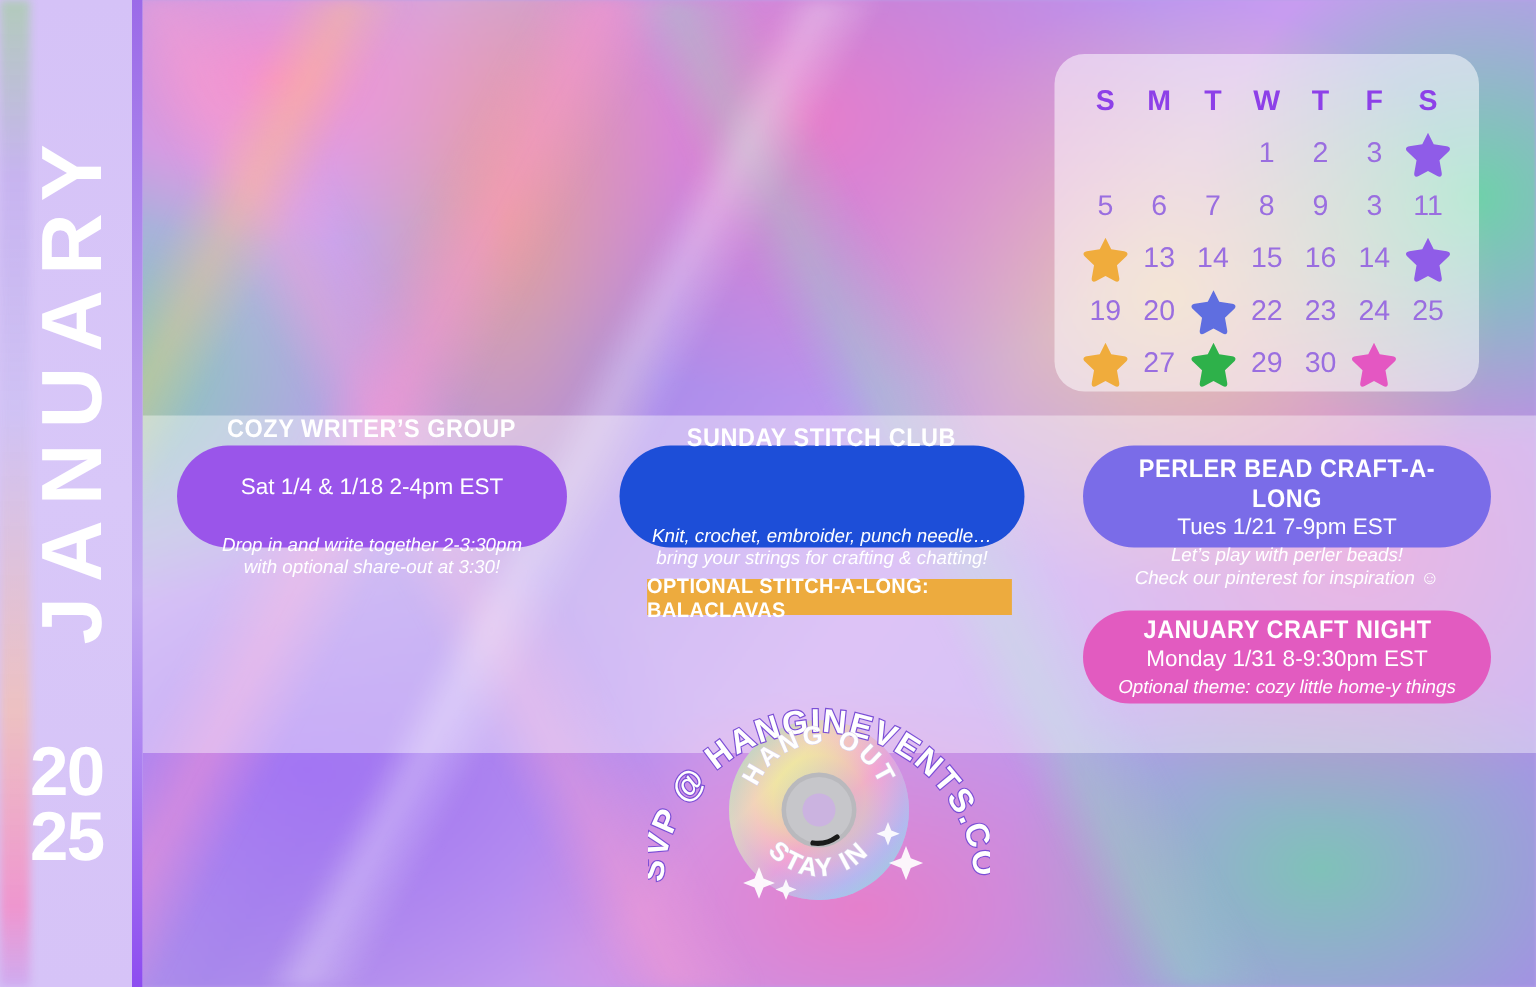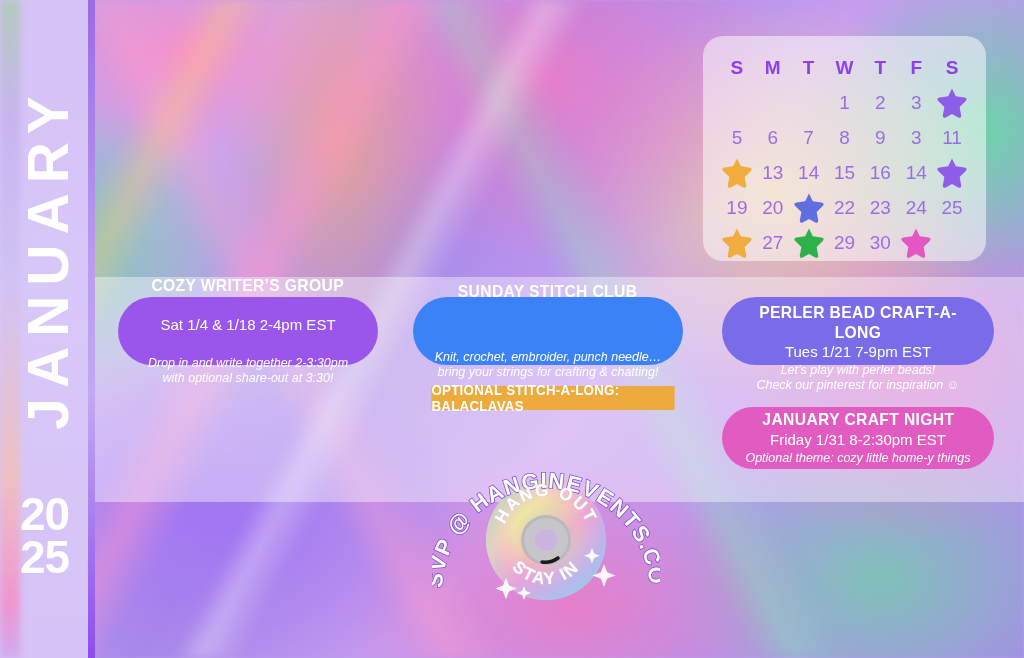--- a/index.html
+++ b/index.html
@@ -112,21 +112,21 @@
   .card .c-title {
     font-size:17px; font-weight:700; letter-spacing:.4px;
     line-height:1.15; text-transform:uppercase;
     font-family:"Liberation Sans Narrow","Liberation Sans",sans-serif;
     transform:scaleX(.92); transform-origin:center;
   }
   .card .c-when { font-size:15px; font-weight:400; line-height:1.25; margin-top:1px; }
   .card .c-note { font-size:12.5px; font-style:italic; line-height:1.2; margin-top:1px; }
 
   #card-writers  { left:118px; top:297px;  width:260px; height:68px;  background:#9a55ea;gap:20px; }
-  #card-stitch   { left:413px; top:297px;  width:270px; height:68px;  background:#3b82f6;gap:48px; }
+  #card-stitch   { left:413px; top:297px;  width:270px; height:68px;  background:#1d4ed8;gap:48px; }
   #card-perler   { left:722px; top:297px;  width:272px; height:68px;  background:#7a6ce8;justify-content:space-between; }
   #card-trivia   { left:118px; top:412px;  width:260px; height:58px;  background:#34b54a; }
   #card-craft    { left:722px; top:407px;  width:272px; height:62px;  background:#e25bc0; }
 
   .banner {
     position:absolute; left:425px; top:386px; width:256px; height:24px;
     background:#edab3e; z-index:5;
     display:flex; align-items:center; justify-content:center;
     color:#fff; font-size:14px; font-weight:700; letter-spacing:.3px;
     font-family:"Liberation Sans Narrow","Liberation Sans",sans-serif;
@@ -233,21 +233,21 @@
     <div class="c-title">PERLER BEAD CRAFT-A-LONG</div>
     <div class="c-when">Tues 1/21 7-9pm EST</div>
     <div class="c-note">Let’s play with perler beads!<br>Check our pinterest for inspiration ☺</div>
   </div>
 
   <div class="banner">OPTIONAL STITCH-A-LONG:  BALACLAVAS</div>
 
 
   <div class="card" id="card-craft">
     <div class="c-title">JANUARY CRAFT NIGHT</div>
-    <div class="c-when">Friday 1/31 8-2:30pm EST</div>
+    <div class="c-when">Monday 1/31 8-9:30pm EST</div>
     <div class="c-note">Optional theme: cozy little home-y things</div>
   </div>
 
   <div class="rsvp-wrap">
     <svg width="228" height="136" viewBox="0 0 228 136">
       <defs>
         <path id="outerArc" d="M 10,126 A 104,104 0 0 1 218,126" fill="none"></path>
         <path id="topArc" d="M 70,74 A 44,44 0 0 1 158,74" fill="none"></path>
         <path id="botArc" d="M 70,74 A 44,44 0 0 0 158,74" fill="none"></path>
         <radialGradient id="discG" cx="50%" cy="45%" r="58%">

